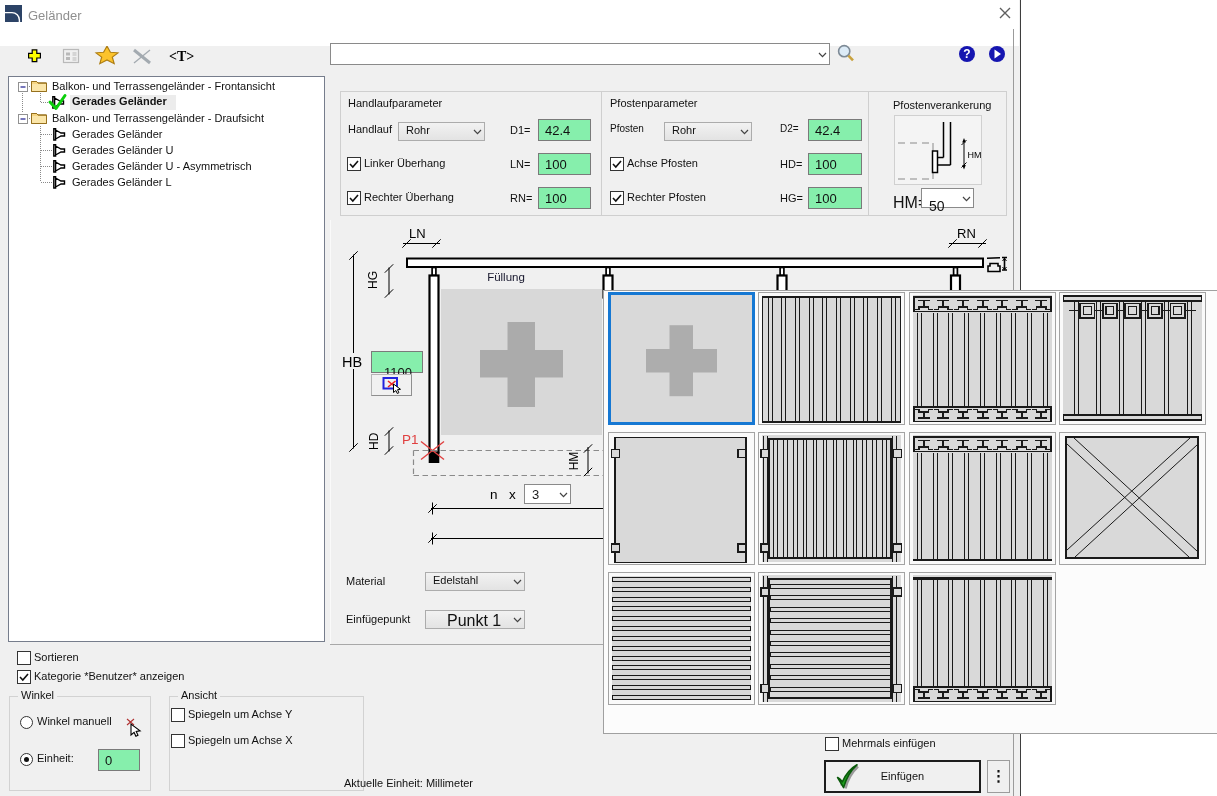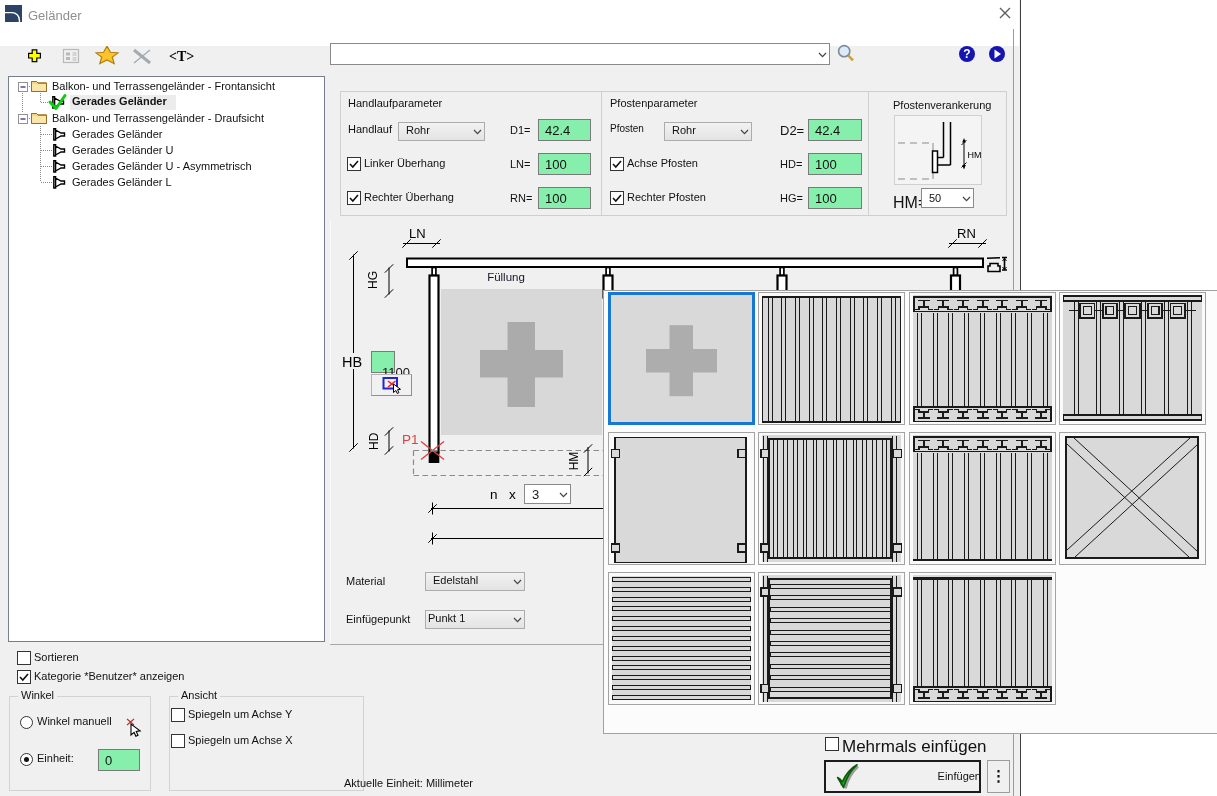--- a/index.html
+++ b/index.html
@@ -153,21 +153,21 @@
     <span class="lbl" style="left:510px;top:192px;font-size:11px">RN=</span>
     <span class="inp" style="left:538px;top:187px;width:53px;height:22px;text-align:left;padding:0 0 0 6px;font-size:13px;line-height:22px">100</span>
     <span class="lbl" style="left:610px;top:97px;font-size:11px">Pfostenparameter</span>
     <span class="lbl" style="left:610px;top:123px;font-size:10px">Pfosten</span>
     <span class="dd" style="left:664px;top:122px;width:88px;height:19px;background:linear-gradient(#f2f2f2,#e3e3e3);border:1px solid #acacac">
       <span style="position:absolute;left:7px;top:1px;font-size:11px;color:#111;white-space:nowrap">Rohr</span>
       <svg style="position:absolute;left:75px;top:5px" width="9" height="8" viewBox="0 0 9 8">
         <polyline points="1,2 4.5,5.7 8,2" fill="none" stroke="#444" stroke-width="1.2"></polyline>
       </svg>
     </span>
-    <span class="lbl" style="left:780px;top:123px;font-size:13px">D2=</span>
+    <span class="lbl" style="left:780px;top:123px;font-size:10px">D2=</span>
     <span class="inp" style="left:808px;top:119px;width:54px;height:22px;text-align:left;padding:0 0 0 6px;font-size:13px;line-height:22px">42.4</span>
     <span class="cb" style="left:610px;top:157px">
       <svg width="12" height="12" viewBox="0 0 12 12">
         <polyline points="2,6 4.8,9 10,3" fill="none" stroke="#111" stroke-width="1.6"></polyline>
       </svg>
     </span>
     <span class="lbl" style="left:627px;top:157px;font-size:11px">Achse Pfosten</span>
     <span class="lbl" style="left:780px;top:158px;font-size:11px">HD=</span>
     <span class="inp" style="left:808px;top:153px;width:54px;height:22px;text-align:left;padding:0 0 0 6px;font-size:13px;line-height:22px">100</span>
     <span class="cb" style="left:610px;top:191px">
@@ -187,21 +187,21 @@
       <path d="M43.5,42.5 H49.5 M43.5,50 H56.5" stroke="#000" stroke-width="1.5" fill="none"></path>
       <path d="M49.5,42.5 V7 M56.5,50 V7" stroke="#000" stroke-width="1.5" fill="none"></path>
       <line x1="70" y1="27.5" x2="70" y2="50" stroke="#000" stroke-width="1"></line>
       <line x1="67.5" y1="30" x2="72.5" y2="25" stroke="#000" stroke-width="1"></line>
       <line x1="67.5" y1="52.5" x2="72.5" y2="47.5" stroke="#000" stroke-width="1"></line>
       <path d="M68.2,27.5 l1.8,-4.5 1.8,4.5 Z M68.2,50 l1.8,4.5 1.8,-4.5 Z" fill="#000"></path>
       <text x="73.5" y="43" font-size="9" font-family="Liberation Sans,sans-serif">HM</text>
     </svg>
     <span class="lbl" style="left:893px;top:194px;font-size:16px">HM=</span>
     <span class="dd" style="left:921px;top:188px;width:53px;height:20px;background:#fff;border:1px solid #8a8a8a">
-      <span style="position:absolute;left:7px;top:3px;font-size:11px;color:#111;white-space:nowrap">50</span>
+      <span style="position:absolute;left:7px;top:9px;font-size:14px;color:#111;white-space:nowrap">50</span>
       <svg style="position:absolute;left:40px;top:6px" width="9" height="8" viewBox="0 0 9 8">
         <polyline points="1,2 4.5,5.7 8,2" fill="none" stroke="#444" stroke-width="1.2"></polyline>
       </svg>
     </span>
     <svg style="position:absolute;left:330px;top:218px" width="690px" height="350px" viewBox="330 218 690 350">
       <text x="409" y="238" font-size="13">LN</text>
       <line x1="403" y1="243.5" x2="440" y2="243.5" stroke="#000" stroke-width="1"></line>
       <line x1="402.3" y1="247.7" x2="410.7" y2="239.3" stroke="#000" stroke-width="1"></line>
       <line x1="432.3" y1="247.7" x2="440.7" y2="239.3" stroke="#000" stroke-width="1"></line>
       <text x="957" y="238" font-size="13">RN</text>
@@ -250,21 +250,21 @@
       <line x1="583.8" y1="476.2" x2="592.2" y2="467.8" stroke="#000" stroke-width="1"></line>
       <text x="490" y="499" font-size="13.5">n</text>
       <text x="509" y="499" font-size="13.5">x</text>
       <line x1="431" y1="508.5" x2="605" y2="508.5" stroke="#000" stroke-width="1"></line>
       <line x1="432.5" y1="502.5" x2="432.5" y2="514.5" stroke="#000" stroke-width="1"></line>
       <line x1="428.3" y1="512.7" x2="436.7" y2="504.3" stroke="#000" stroke-width="1"></line>
       <line x1="431" y1="538.5" x2="605" y2="538.5" stroke="#000" stroke-width="1"></line>
       <line x1="432.5" y1="532.5" x2="432.5" y2="544.5" stroke="#000" stroke-width="1"></line>
       <line x1="428.3" y1="542.7" x2="436.7" y2="534.3" stroke="#000" stroke-width="1"></line>
     </svg>
-    <span class="inp" style="left:371px;top:351px;width:24px;height:21px;text-align:right;padding:10px;font-size:13px;line-height:21px">1100</span>
+    <span class="inp" style="left:371px;top:351px;width:52px;height:21px;text-align:right;padding:10px;font-size:13px;line-height:21px">1100</span>
     <span style="position:absolute;left:371px;top:374px;width:41px;height:22px;background:#f1f1f1;border:1px solid #b5b5b5;border-right-color:#8f8f8f;border-bottom-color:#8f8f8f"></span>
     <svg style="position:absolute;left:371px;top:374px" width="41" height="22" viewBox="0 0 41 22">
       <rect x="12.5" y="4" width="13.5" height="10.5" fill="none" stroke="#2222dd" stroke-width="2"></rect>
       <path d="M17,7 L24.5,13 M24.5,7 L17,13" stroke="#ee2222" stroke-width="1.6"></path>
       <path d="M22.5,10 l0,8.5 2.4,-2 1.4,3 1.6,-0.8 -1.4,-3 3,-0.4 Z" fill="#fff" stroke="#000" stroke-width="1"></path>
     </svg>
     <span class="dd" style="left:524px;top:484px;width:47px;height:20px;background:#fff;border:1px solid #8a8a8a">
       <span style="position:absolute;left:7px;top:2px;font-size:13px;color:#1c1c1c;white-space:nowrap">3</span>
       <svg style="position:absolute;left:34px;top:6px" width="9" height="8" viewBox="0 0 9 8">
         <polyline points="1,2 4.5,5.7 8,2" fill="none" stroke="#444" stroke-width="1.2"></polyline>
@@ -272,21 +272,21 @@
     </span>
     <span class="lbl" style="left:346px;top:575px;font-size:11px">Material</span>
     <span class="dd" style="left:425px;top:572px;width:100px;height:19px;background:linear-gradient(#f2f2f2,#e3e3e3);border:1px solid #acacac">
       <span style="position:absolute;left:7px;top:1px;font-size:11px;color:#111;white-space:nowrap">Edelstahl</span>
       <svg style="position:absolute;left:87px;top:5px" width="9" height="8" viewBox="0 0 9 8">
         <polyline points="1,2 4.5,5.7 8,2" fill="none" stroke="#444" stroke-width="1.2"></polyline>
       </svg>
     </span>
     <span class="lbl" style="left:346px;top:613px;font-size:11px">Einfügepunkt</span>
     <span class="dd" style="left:425px;top:610px;width:100px;height:19px;background:linear-gradient(#f2f2f2,#e3e3e3);border:1px solid #acacac">
-      <span style="position:absolute;left:2px;top:1px;font-size:11px;color:#111;white-space:nowrap">Punkt 1</span>
+      <span style="position:absolute;left:21px;top:1px;font-size:16px;color:#111;white-space:nowrap">Punkt 1</span>
       <svg style="position:absolute;left:87px;top:5px" width="9" height="8" viewBox="0 0 9 8">
         <polyline points="1,2 4.5,5.7 8,2" fill="none" stroke="#444" stroke-width="1.2"></polyline>
       </svg>
     </span>
     <span class="cb" style="left:17px;top:651px"></span>
     <span class="lbl" style="left:34px;top:651px;font-size:11px">Sortieren</span>
     <span class="cb" style="left:17px;top:670px">
       <svg width="12" height="12" viewBox="0 0 12 12">
         <polyline points="2,6 4.8,9 10,3" fill="none" stroke="#111" stroke-width="1.6"></polyline>
       </svg>
@@ -308,27 +308,27 @@
     </svg>
     <div class="grp" style="left:169px;top:696px;width:195px;height:95px">
       <b>Ansicht</b>
     </div>
     <span class="cb" style="left:171px;top:708px"></span>
     <span class="lbl" style="left:188px;top:708px;font-size:11px">Spiegeln um Achse Y</span>
     <span class="cb" style="left:171px;top:734px"></span>
     <span class="lbl" style="left:188px;top:734px;font-size:11px">Spiegeln um Achse X</span>
     <span class="lbl" style="left:344px;top:777px;font-size:11px">Aktuelle Einheit: Millimeter</span>
     <span class="cb" style="left:825px;top:737px"></span>
-    <span class="lbl" style="left:842px;top:737px;font-size:17px">Mehrmals einfügen</span>
+    <span class="lbl" style="left:842px;top:737px;font-size:11px">Mehrmals einfügen</span>
     <span style="position:absolute;left:824px;top:760px;width:157px;height:33px;background:#f0f0f0;border:2px solid #1c1c1c"></span>
     <svg style="position:absolute;left:834px;top:763px" width="28" height="28" viewBox="0 0 28 28">
       <path d="M11.5,25.5 C13.5,17 18,9 24,3.5 C19,7.5 14.5,13.5 11.5,20 C10,20.8 8,21.4 6.5,21.6" fill="none" stroke="#9a9a9a" stroke-width="2.4"></path>
       <path d="M3.6,14.5 C6,18.5 8.2,22.2 9.6,24.6 C12,15.5 17,7 23,1.8 C16.5,5.5 11.5,11.8 8.4,18.8 C6.9,17 5.3,15.5 3.6,14.5 Z" fill="#1fa01f" stroke="#0a5a0a" stroke-width="1.6" stroke-linejoin="round"></path>
     </svg>
-    <span class="lbl" style="left:824px;top:760px;width:157px;height:33px;text-align:right;line-height:32px;font-size:11px">Einfügen</span>
+    <span class="lbl" style="left:824px;top:760px;width:157px;height:33px;text-align:center;line-height:32px;font-size:11px">Einfügen</span>
     <span style="position:absolute;left:987px;top:760px;width:23px;height:33px;background:#f0f0f0;border:1px solid #9c9c9c"></span>
     <span class="lbl" style="left:987px;top:760px;width:23px;height:33px;text-align:center;line-height:31px;font-size:15px;font-weight:bold">⋮</span>
     <div style="position:absolute;left:330px;top:220px;width:1px;height:424px;background:#fafafa"></div>
     <div style="position:absolute;left:330px;top:643.5px;width:273px;height:1px;background:#a8a8a8"></div>
     <div class="inedge"></div>
     <div class="outedge"></div>
   </div>
 <div id="popup"></div>
 <div style="position:absolute;left:608px;top:291.9px;width:147px;height:133px;background:#d9d9d9;border:3px solid #1678d3"></div>
 <svg style="position:absolute;left:608px;top:291.9px" width="147" height="133" viewBox="0 0 147 133">

